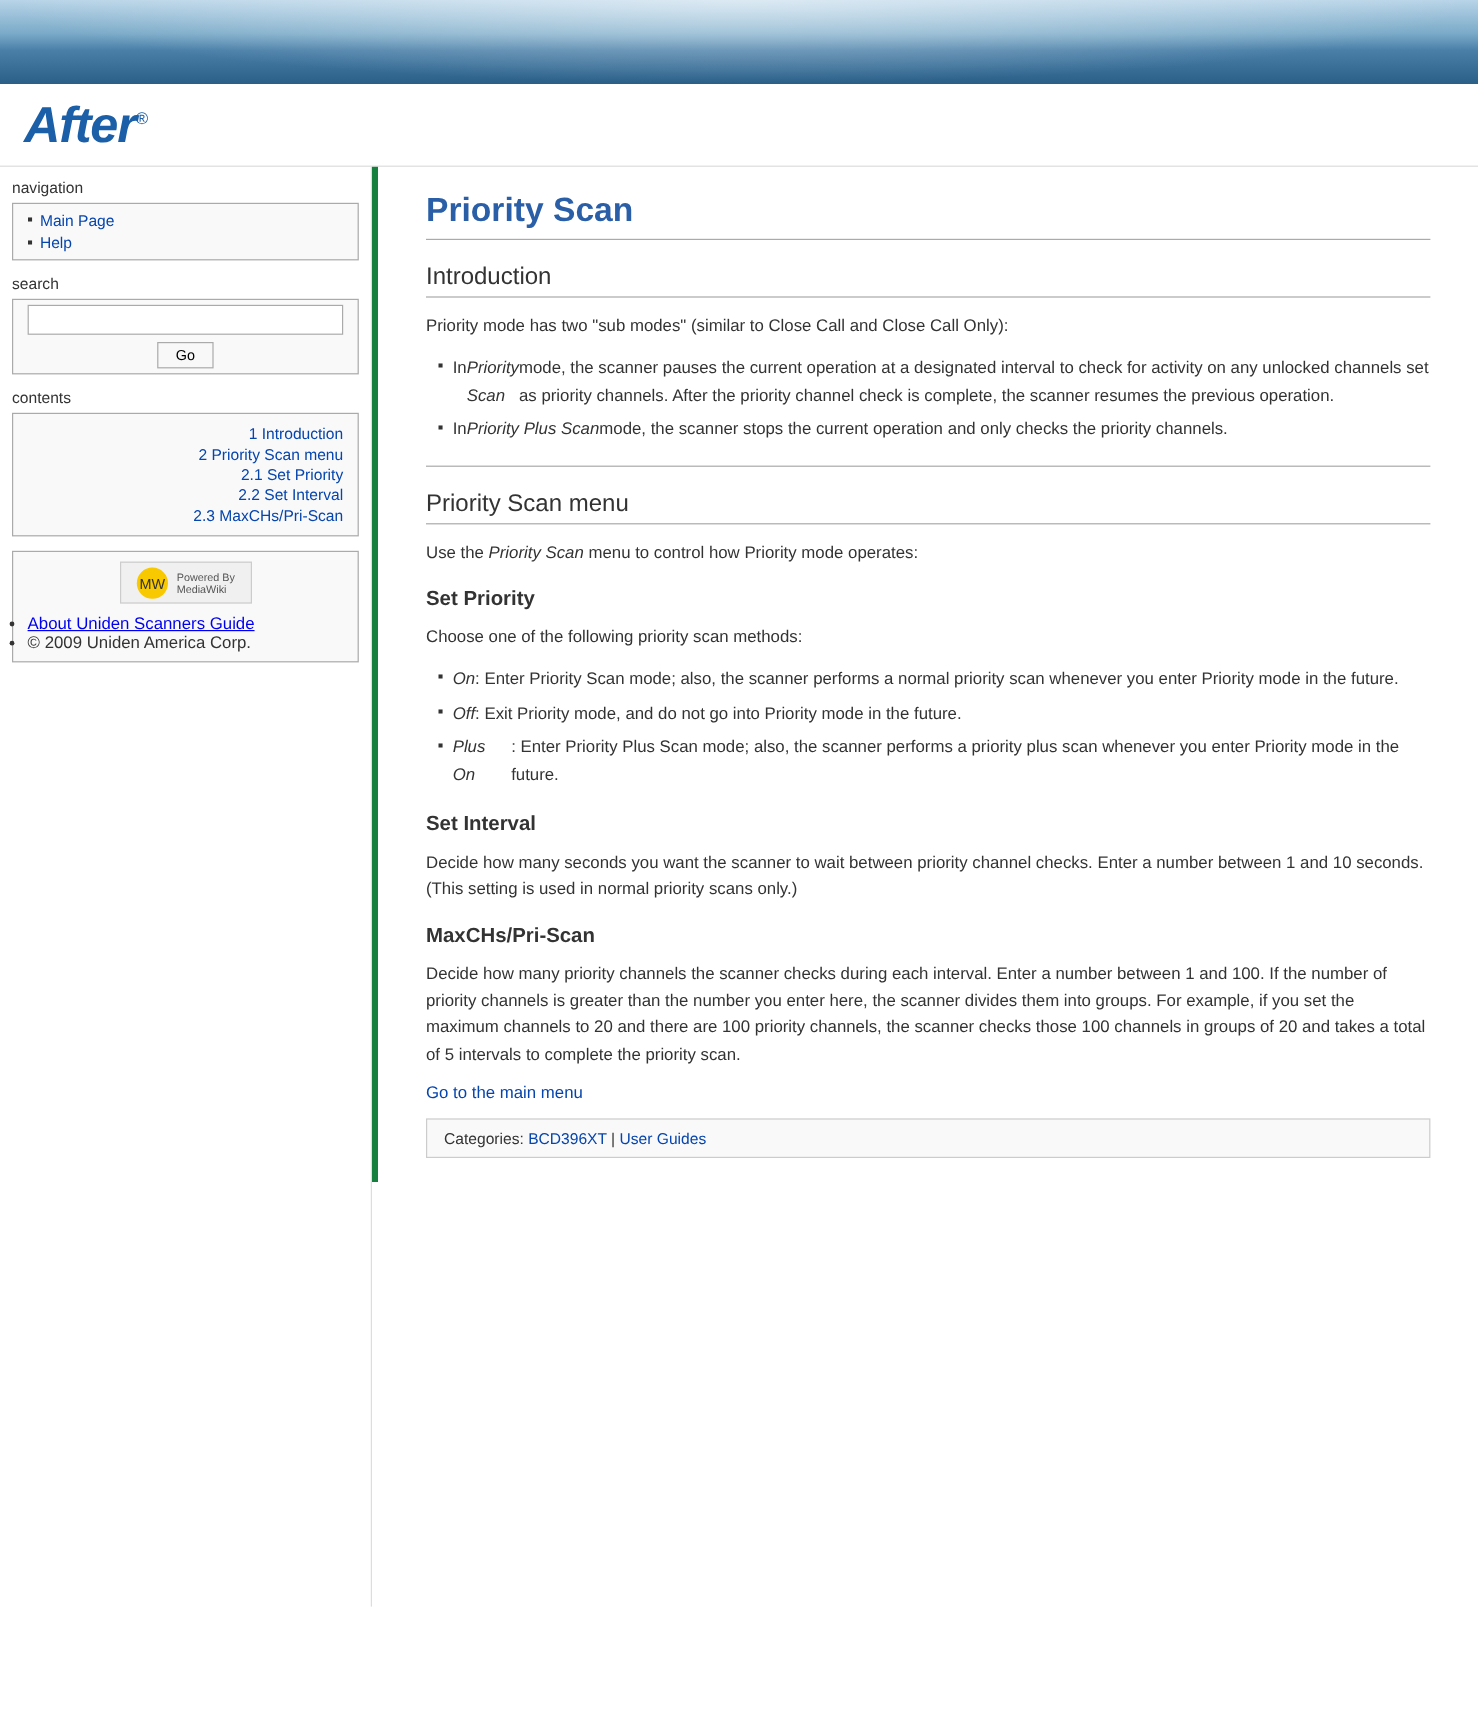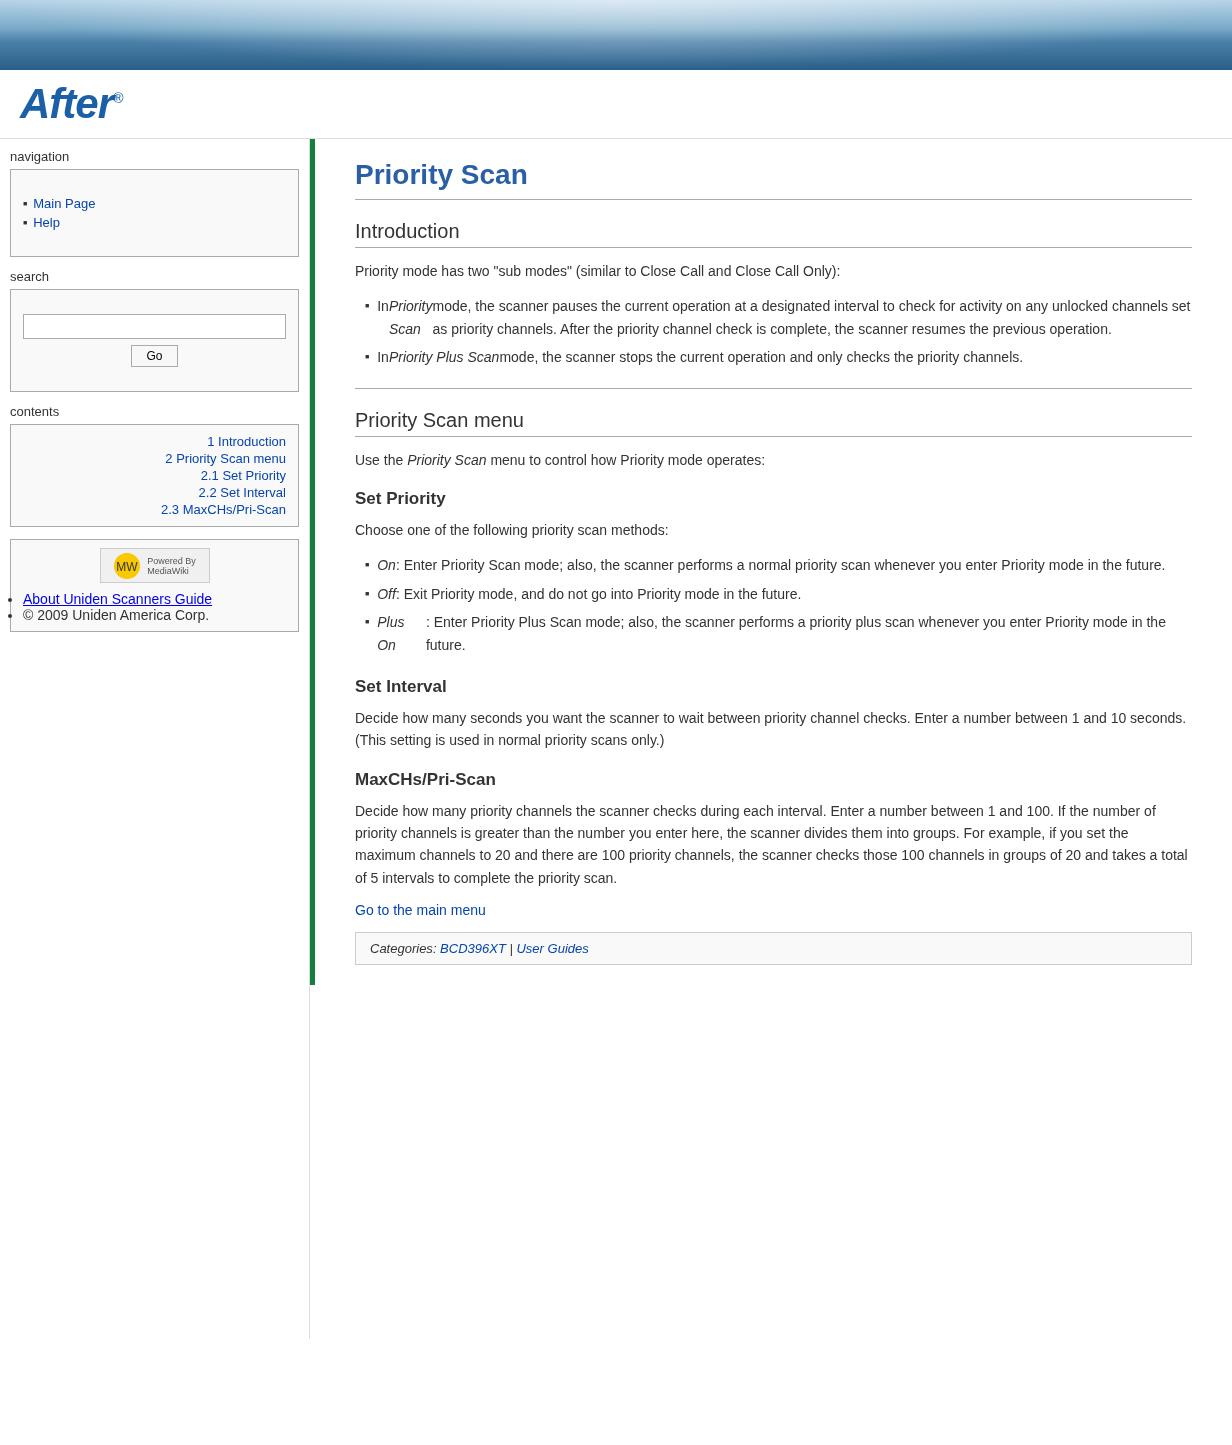--- a/index.html
+++ b/index.html
@@ -63,21 +63,21 @@
     .sidebar-section-title {
       font-size: 13px;
       color: #333;
       margin-bottom: 5px;
       font-weight: normal;
     }
 
     .sidebar-box {
       border: 1px solid #aaa;
       background: #f9f9f9;
-      padding: 24px 12px;
+      padding: 4px 12px;
       margin-bottom: 12px;
     }
 
     .sidebar-box ul {
       list-style: none;
       padding: 0;
     }
     .sidebar-box ul li {
       padding: 2px 0;
       display: flex;
@@ -229,21 +229,20 @@
       text-decoration: none;
       font-size: 14px;
     }
 
     .categories-box {
       border: 1px solid #ccc;
       background: #f9f9f9;
       padding: 8px 14px;
       margin-top: 8px;
       font-size: 13px;
-      font-style: italic;
     }
     .categories-box a {
       color: #0645ad;
       text-decoration: none;
     }
 
     hr.section-divider {
       border: none;
       border-top: 1px solid #aaa;
       margin: 16px 0;

